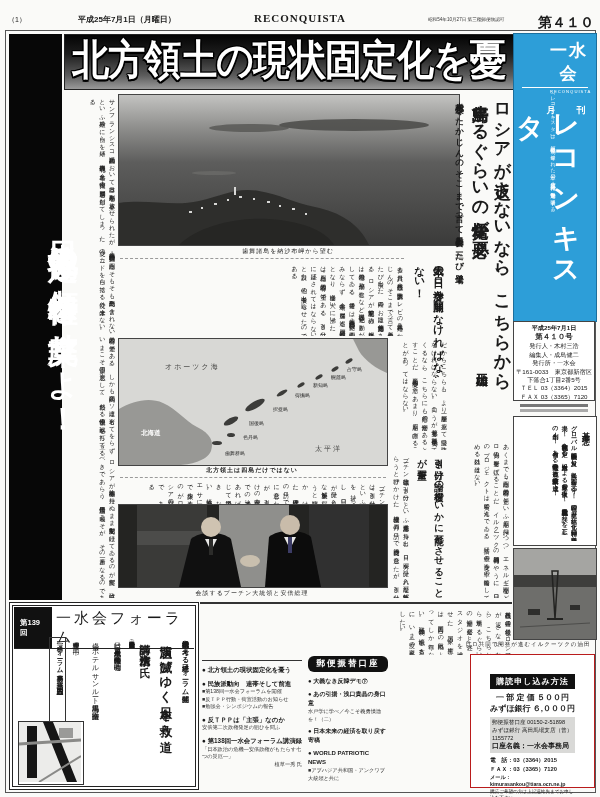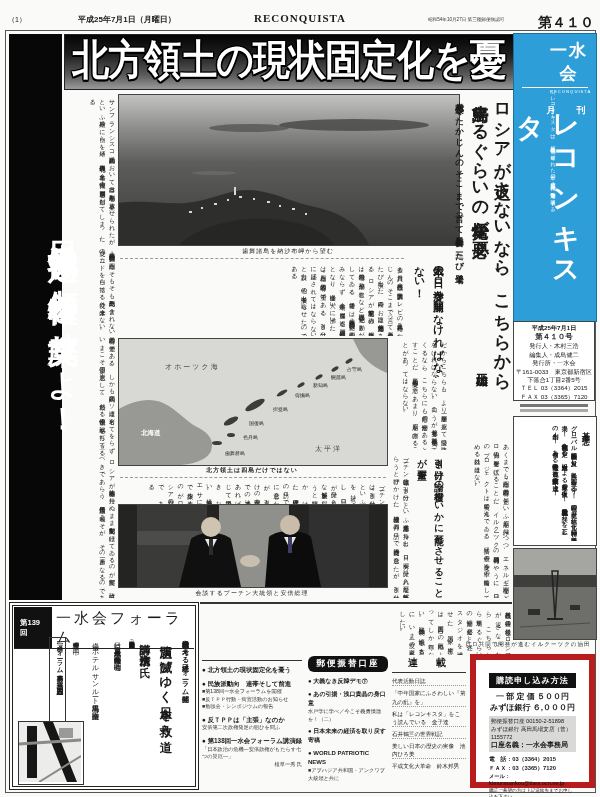--- a/index.html
+++ b/index.html
@@ -227,31 +227,22 @@
   <div class="abs hid" style="left:308px;top:656px;width:80px;height:132px;">
     <div class="pill-header" style="font-size:8.5px;border-radius:6px;padding:2px 0;letter-spacing:2px;">郵便振替口座</div>
     <div style="font-size:6px;font-weight:bold;line-height:1.5;margin-top:5px;">● 大義なき反韓デモ㊦</div>
     <div style="font-size:6px;font-weight:bold;line-height:1.5;margin-top:4px;">● あの引揚・浅口貴晶の身口意</div>
     <div class="small-sub">水戸学に学べ／今こそ義勇憤激を！（二）</div>
     <div style="font-size:6px;font-weight:bold;line-height:1.5;margin-top:4px;">● 日本未来の経済を取り戻す　寄稿</div>
     <div style="font-size:6px;font-weight:bold;line-height:1.5;margin-top:4px;">● WORLD PATRIOTIC NEWS</div>
     <div class="small-sub">■アブハジア共和国・アンクワブ大統領と共に</div>
   </div>
 
-  <div class="abs hid" style="left:392px;top:656px;width:74px;height:132px;">
-    <div class="ctr" style="font-size:10px;font-weight:bold;letter-spacing:4px;border-bottom:1px solid #333;padding-bottom:2px;">連　載</div>
-    <div style="font-size:5.6px;line-height:1.5;margin-top:4px;border-bottom:1px dotted #999;">代表活動日誌</div>
-    <div style="font-size:5.6px;line-height:1.45;margin-top:3px;border-bottom:1px dotted #999;">「中年国家にふさわしい『第九の乱』を」</div>
-    <div style="font-size:5.6px;line-height:1.45;margin-top:3px;border-bottom:1px dotted #999;">私は「レコンキスタ」をこう読んでいる　金子達</div>
-    <div style="font-size:5.6px;line-height:1.45;margin-top:3px;border-bottom:1px dotted #999;">石井鶴三の世界戦記</div>
-    <div style="font-size:5.6px;line-height:1.45;margin-top:3px;border-bottom:1px dotted #999;">美しい日本の歴史の実像　池内ひろ美</div>
-    <div style="font-size:5.6px;line-height:1.45;margin-top:3px;">平成文化大革命　鈴木邦男</div>
-  </div>
-
-  <div class="abs" style="left:470px;top:654px;width:125px;height:134px;border:6px solid #b91c1c;background:#fff;box-sizing:border-box;padding:13px;">
+
+  <div class="abs" style="left:470px;top:654px;width:125px;height:134px;border:1px solid #b91c1c;background:#fff;box-sizing:border-box;padding:19px;">
     <div class="pill-header" style="font-size:8px;padding:2px 0;letter-spacing:1px;">購読申し込み方法</div>
     <div class="ctr" style="font-size:8px;font-weight:bold;margin-top:3px;">一 部 定 価 ５００円</div>
     <div class="ctr" style="font-size:8px;font-weight:bold;">みずほ銀行 ６,０００円</div>
     <div style="background:#d9d9d7;margin-top:3px;padding:2px;">
       <div style="font-size:5.6px;">郵便振替口座 00150-2-51898</div>
       <div style="font-size:5.6px;">みずほ銀行 高田馬場支店（普）1155772</div>
       <div style="font-size:7px;font-weight:bold;">口座名義：一水会事務局</div>
     </div>
     <div style="font-size:5.8px;font-weight:bold;margin-top:3px;">電　話：03（3364）2015</div>
     <div style="font-size:5.8px;font-weight:bold;">ＦＡＸ：03（3365）7120</div>

